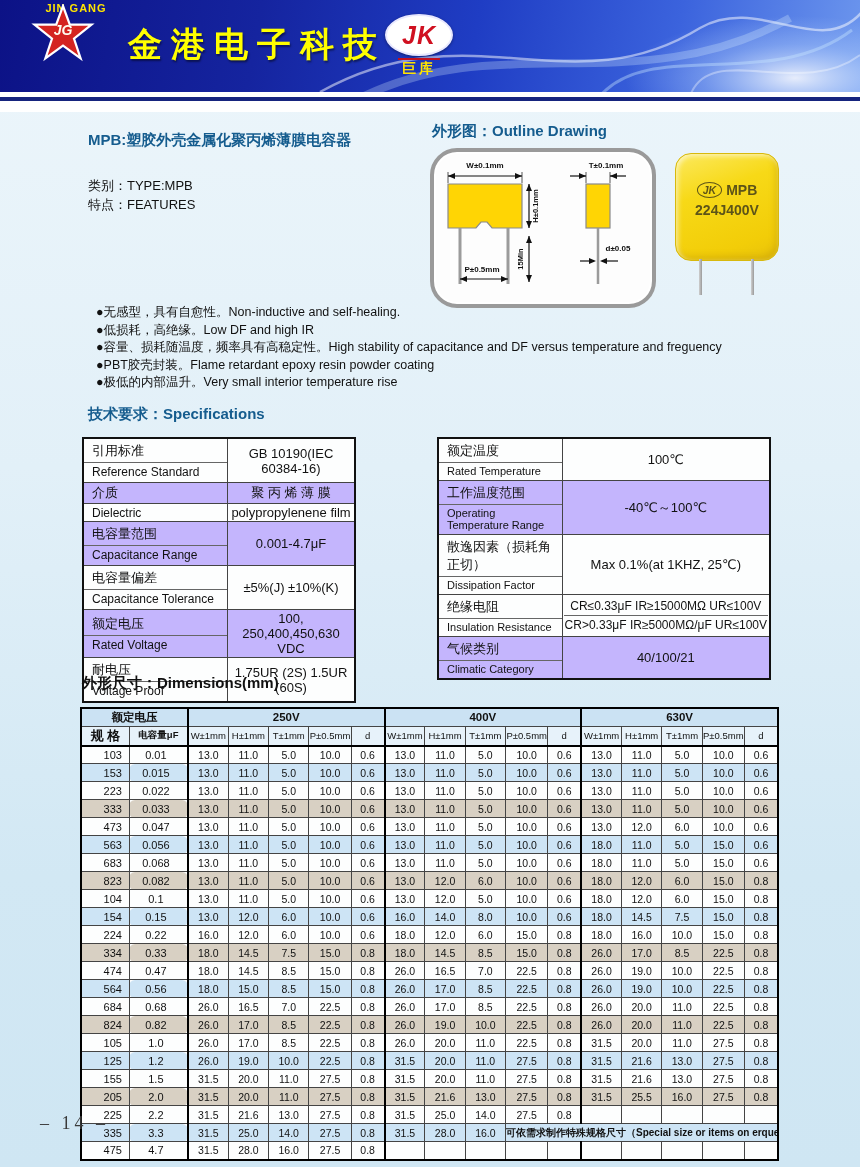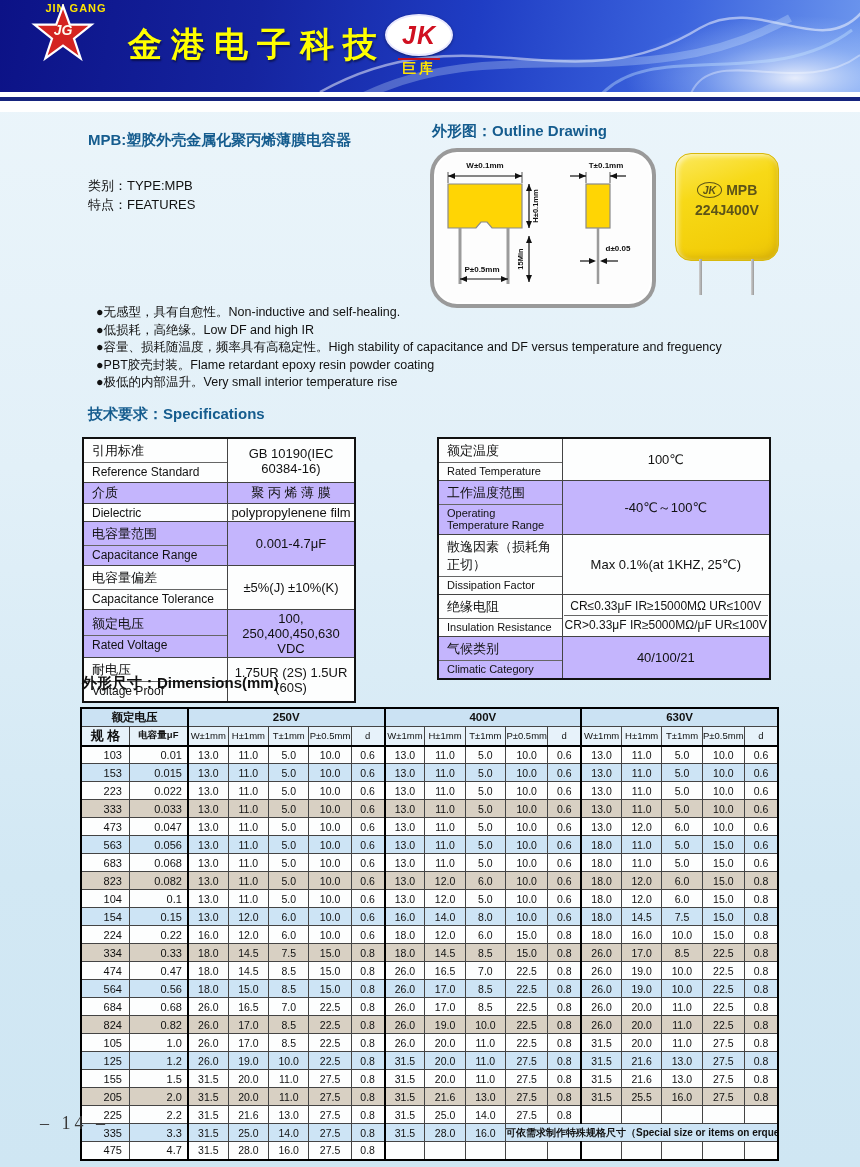--- a/index.html
+++ b/index.html
@@ -79,21 +79,21 @@
              background:#fdfefe;border:2.5px solid #000;}
   .dim-table th,.dim-table td{border:1px solid #444;padding:0;color:#111;overflow:hidden;white-space:nowrap;}
   .dim-table thead tr{height:18px;}
   .dim-table thead th{font-weight:bold;font-size:11.5px;background:#cbe2f3;}
   .dim-table thead tr.hdr2 th{background:#e7f2fa;font-weight:normal;font-size:9.5px;}
   .dim-table thead tr.hdr2 th.thspec{font-size:13px;font-weight:bold;}
   .dim-table thead tr.hdr2 th.thcap{font-size:9.5px;font-weight:bold;}
   .dim-table tbody tr{height:18px;}
   .dim-table td{font-size:10.5px;text-align:center;}
   .dim-table td.c-spec{text-align:right;padding-right:7px;font-size:11px;}
-  .dim-table td.c-cap{text-align:right;padding-right:5px;font-size:11px;}
+  .dim-table td.c-cap{text-align:center;padding-right:5px;font-size:11px;border-radius:6px;}
   .dim-table .sep{border-right:2px solid #000;}
   .dim-table thead{border-bottom:2px solid #000;}
   .r-white td{background:#fdfefe;}
   .r-blue td{background:#cde4f5;}
   .r-tan td{background:#d8d0c3;}
   td.c-note{font-size:10px;font-weight:600;text-align:center;letter-spacing:0;}
 
   .page-number{position:absolute;left:40px;top:1113px;font-family:"Liberation Serif","DejaVu Serif",serif;
                font-size:18px;color:#3a3a3a;letter-spacing:4px;}
 

